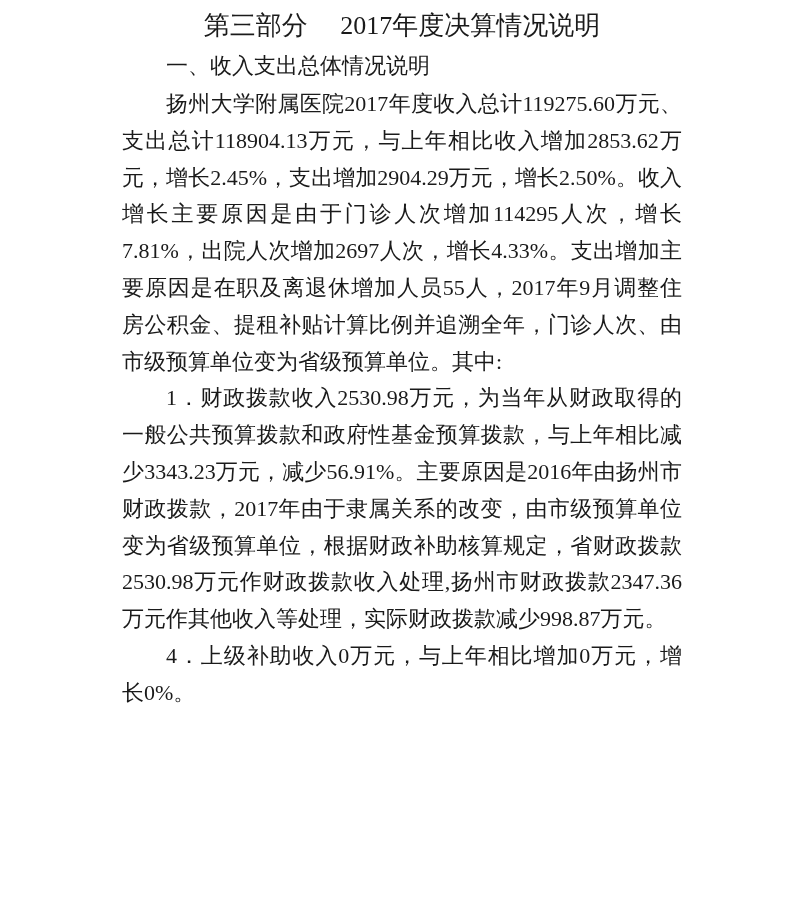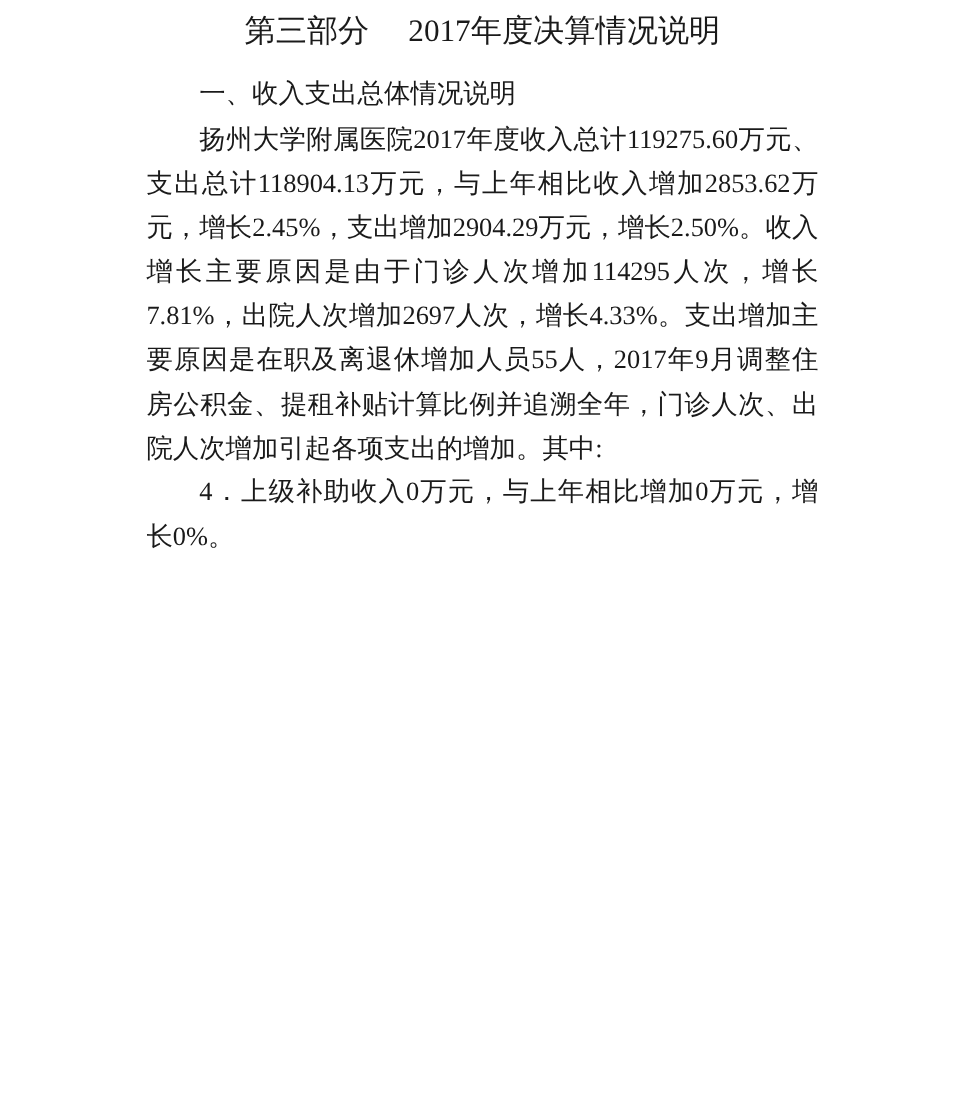--- a/index.html
+++ b/index.html
@@ -21,21 +21,21 @@
   }
   .doc-title {
     margin: 0;
     font-size: 26px;
     line-height: 36px;
     font-weight: normal;
     text-align: center;
     white-space: nowrap;
   }
   .section-heading {
-    margin: 16px 0 0 0;
+    margin: 4px 0 0 0;
     font-size: 22px;
     line-height: 36px;
     font-weight: normal;
     text-indent: 2em;
   }
   .para {
     margin: 0;
     font-size: 22px;
     line-height: 36.8px;
     text-indent: 2em;
@@ -48,19 +48,20 @@
   }
 </style>
 </head>
 <body>
 
 <main class="page">
   <h1 class="doc-title">第三部分　 2017年度决算情况说明</h1>
 
   <h2 class="section-heading">一、收入支出总体情况说明</h2>
 
-  <p class="para first">扬州大学附属医院2017年度收入总计119275.60万元、支出总计118904.13万元，与上年相比收入增加2853.62万元，增长2.45%，支出增加2904.29万元，增长2.50%。收入增长主要原因是由于门诊人次增加114295人次，增长7.81%，出院人次增加2697人次，增长4.33%。支出增加主要原因是在职及离退休增加人员55人，2017年9月调整住房公积金、提租补贴计算比例并追溯全年，门诊人次、出院人次增加引起各项支出的增加。其中:</p>
+  <p class="para first">扬州大学附属医院2017年度收入总计119275.60万元、支出总计118904.13万元，与上年相比收入增加2853.62万元，增长2.45%，支出增加2904.29万元，增长2.50%。收入增长主要原因是由于门诊人次增加114295人次，增长7.81%，出院人次增加2697人次，增长4.33%。支出增加主要原因是在职及离退休增加人员55人，2017年9月调整住房公积金、提租补贴计算比例并追溯全年，门诊人次、由市级预算单位变为省级预算单位。其中:</p>
 
 
+  <p class="para">1．财政拨款收入2530.98万元，为当年从财政取得的一般公共预算拨款和政府性基金预算拨款，与上年相比减少3343.23万元，减少56.91%。主要原因是2016年由扬州市财政拨款，2017年由于隶属关系的改变，由市级预算单位变为省级预算单位，根据财政补助核算规定，省财政拨款2530.98万元作财政拨款收入处理,扬州市财政拨款2347.36万元作其他收入等处理，实际财政拨款减少998.87万元。</p>
 
   <p class="para">4．上级补助收入0万元，与上年相比增加0万元，增长0%。</p>
 
 </main>
 
 </body></html>

